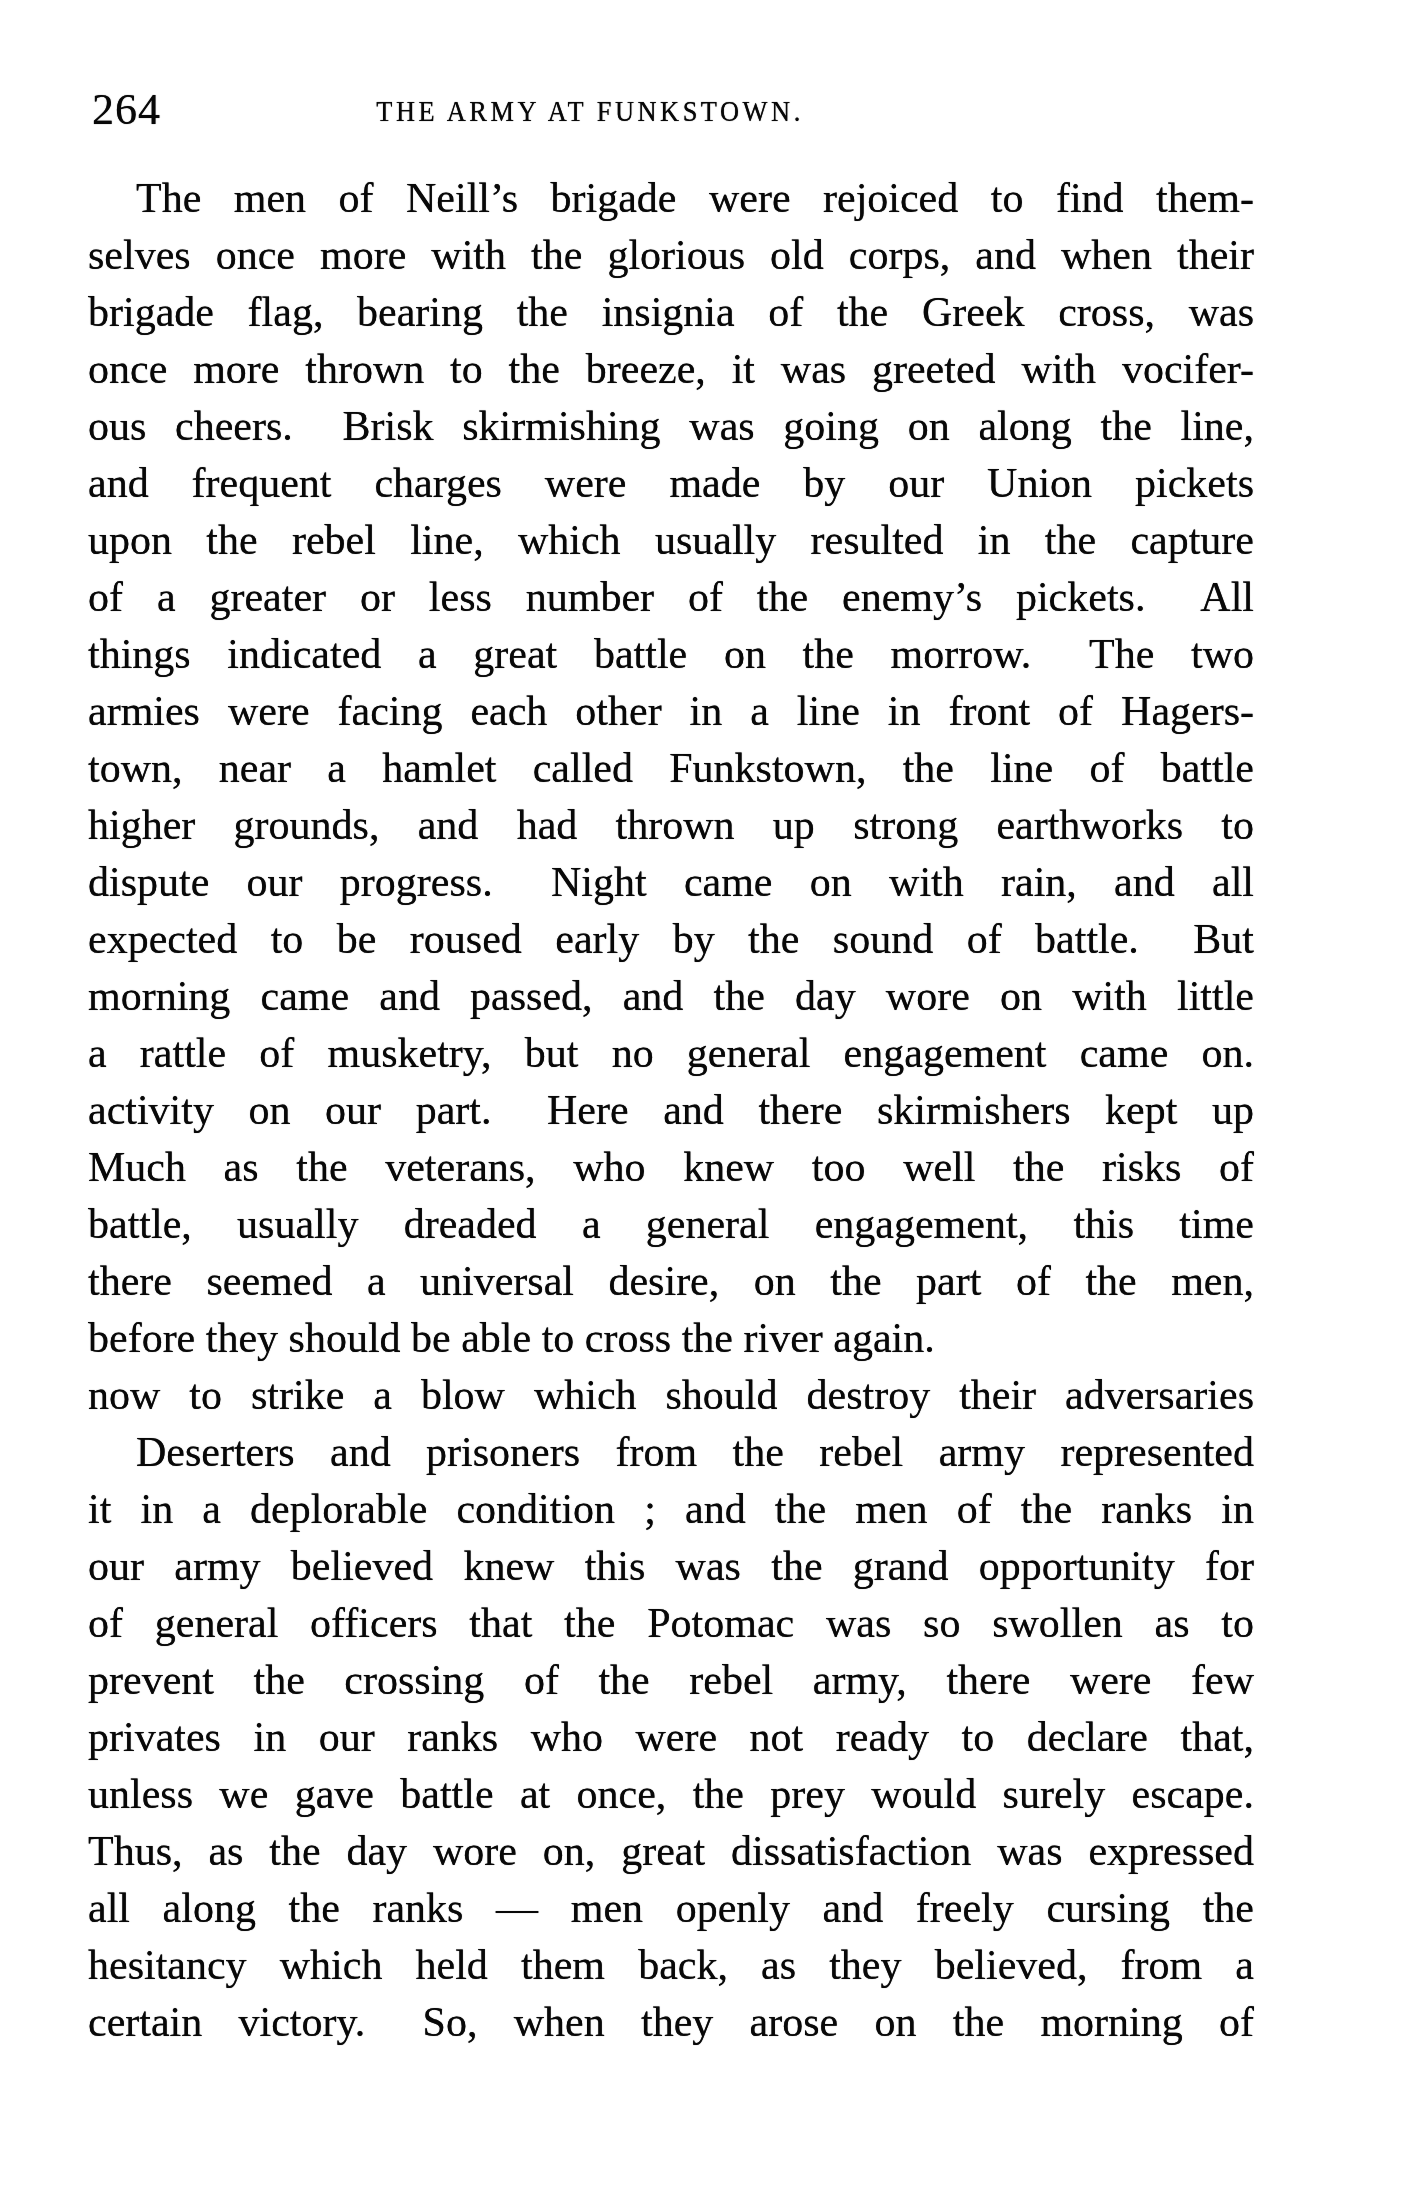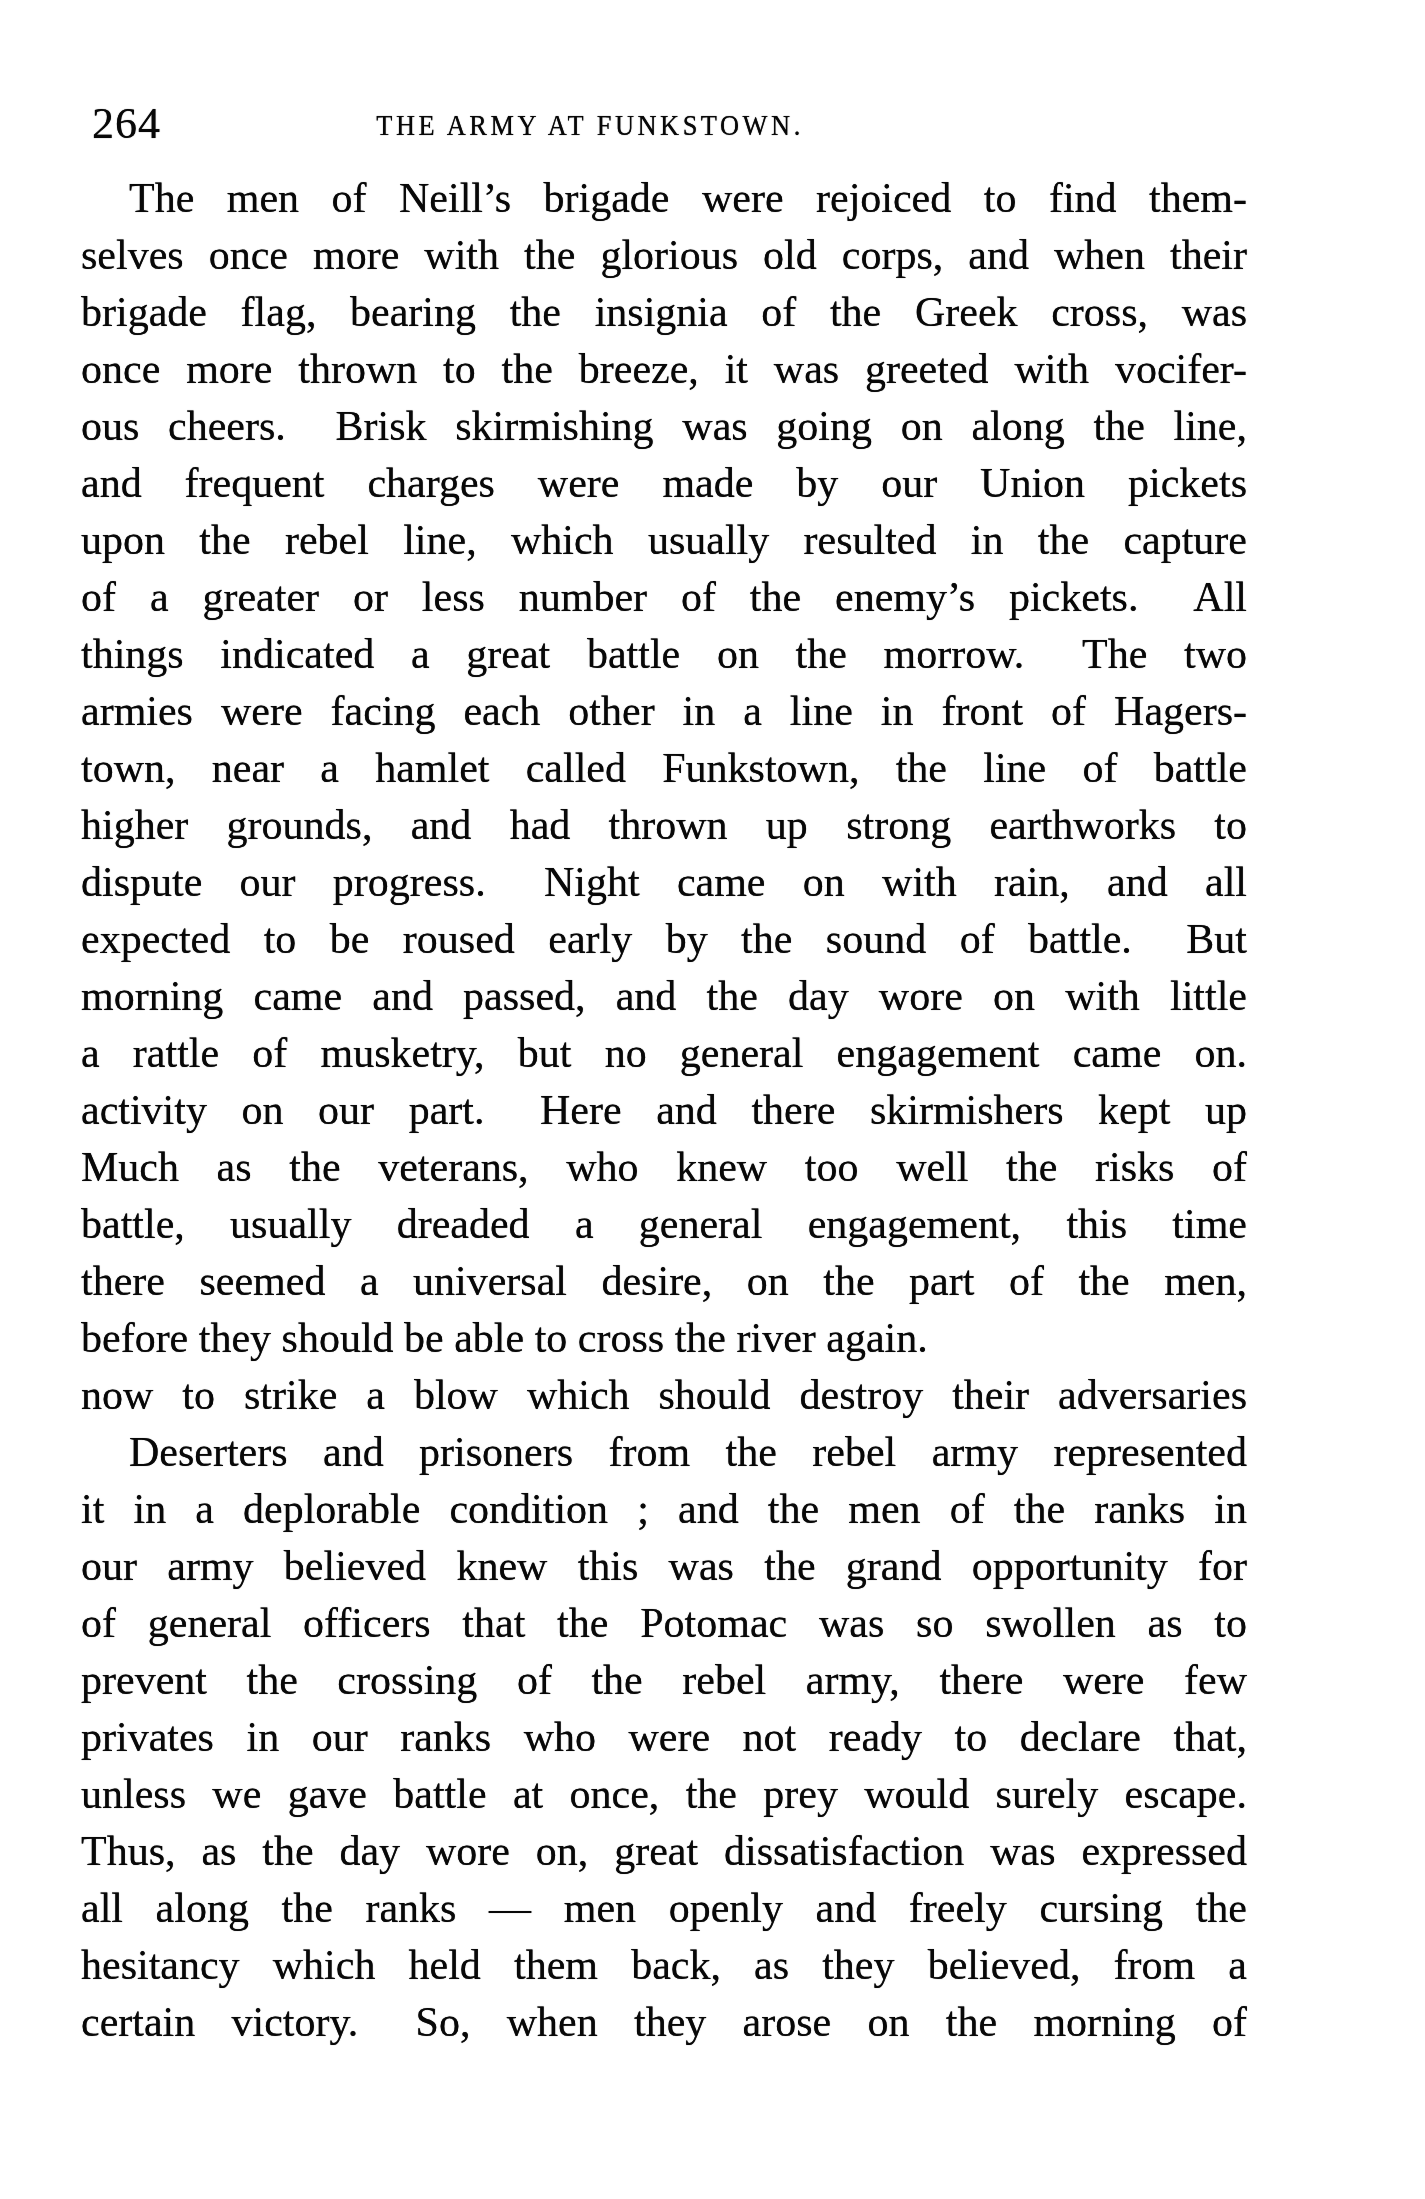--- a/index.html
+++ b/index.html
@@ -12,21 +12,21 @@
     width: 1425px;
     height: 2199px;
     background: #ffffff;
     overflow: hidden;
     font-family: "Liberation Serif", serif;
     color: #080808;
   }
   
   .page-header {
     position: absolute;
-    top: 18px; left: 0;
+    top: 4px; left: 0;
     width: 100%;
     height: 150px;
   }
   .page-number {
     position: absolute;
     left: 92px;
     top: 80px;
     font-size: 44px;
     letter-spacing: 1px;
     text-shadow: 0 0 0.8px rgba(0,0,0,0.9);
@@ -38,21 +38,21 @@
     transform: translateX(-50%) scaleX(0.88);
     transform-origin: center top;
     font-size: 30px;
     letter-spacing: 4px;
     white-space: nowrap;
     text-shadow: 0 0 0.9px rgba(0,0,0,0.95);
   }
   
   .page-body {
     position: absolute;
-    left: 81px;
+    left: 88px;
     top: 170px;
     width: 1166px;
   }
   .paragraph { margin: 0; padding: 0; }
   .line {
     font-size: 42px;
     line-height: 57px;
     height: 57px;
     white-space: nowrap;
     text-align: justify;

